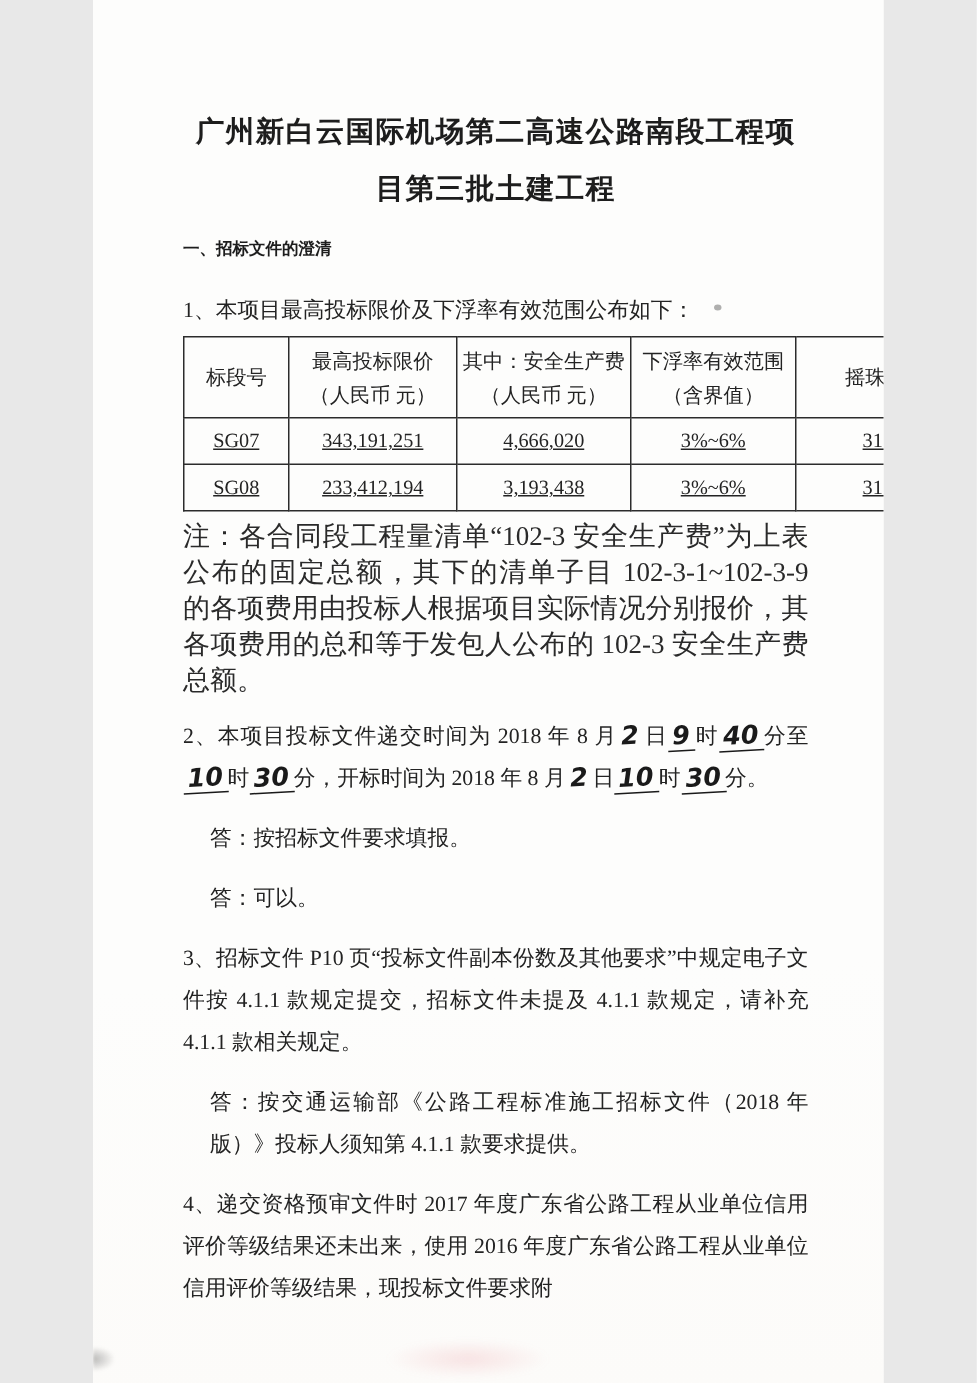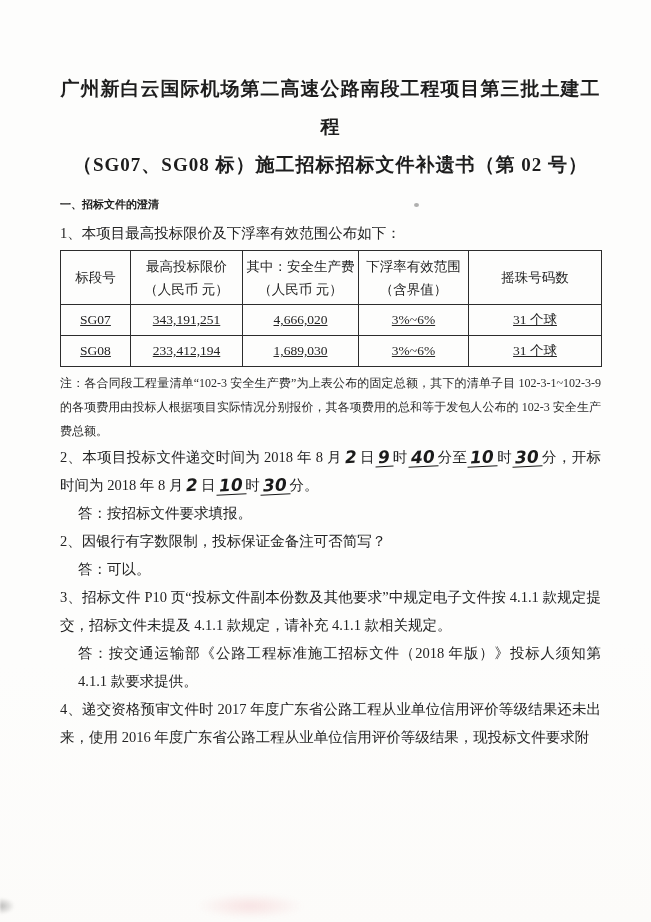--- a/index.html
+++ b/index.html
@@ -1,19 +1,19 @@
 <!DOCTYPE html>
 <html><head>
 <meta charset="utf-8">
 <style>
   * { margin: 0; padding: 0; box-sizing: border-box; }
   html, body { background: #e8e8e8; }
   .page {
     position: relative;
-    width: 651px;
+    width: 527px;
     height: 922px;
     margin: 0 auto;
     background: #fdfdfc;
     background-image: linear-gradient(178deg, #fdfdfc 70%, #fcfbf9 100%);
     overflow: hidden;
     font-family: "Liberation Serif", "DejaVu Serif", serif;
     color: #232323;
   }
   .content {
     padding: 70px 50px 0 60px;
@@ -30,20 +30,21 @@
     margin-top: 5px;
     font-size: 11px;
     font-weight: bold;
     line-height: 30px;
     color: #1d1d1d;
   }
   .para {
     font-size: 14.5px;
     line-height: 28px;
     text-align: justify;
+    margin-top: 12px;
   }
   .answer { padding-left: 18px; }
   table.limits {
     margin-top: 3px;
     width: 541px;
     border-collapse: collapse;
     table-layout: fixed;
   }
   table.limits th, table.limits td {
     border: 1.6px solid #2c2c2c;
@@ -56,21 +57,21 @@
   }
   table.limits th { height: 54px; line-height: 23px; }
   table.limits td { height: 31px; text-decoration: underline; }
   .col-0 { width: 70px; }
   .col-1 { width: 112px; }
   .col-2 { width: 116px; }
   .col-3 { width: 110px; }
   .col-4 { width: 133px; }
   .note {
     margin-top: 4px;
-    font-size: 12px;
+    font-size: 18px;
     line-height: 24px;
     text-align: justify;
     color: #2a2a2a;
   }
   .hw {
     display: inline-block;
     font-family: "DejaVu Sans", sans-serif;
     font-style: italic;
     font-weight: bold;
     font-size: 17px;
@@ -108,21 +109,20 @@
   }
 </style>
 </head>
 <body>
 
 <div class="page">
   <div class="content">
 
     <div class="doc-title">
       <div>广州新白云国际机场第二高速公路南段工程项目第三批土建工程</div>
-      <div>（SG07、SG08 标）施工招标招标文件补遗书（第 02 号）</div>
     </div>
 
     <div class="section-heading">一、招标文件的澄清</div>
 
     <p class="para">1、本项目最高投标限价及下浮率有效范围公布如下：</p>
 
     <table class="limits">
       <colgroup>
         <col class="col-0">
           <col class="col-1">
@@ -156,36 +156,35 @@
         <tr>
           <td>SG07</td>
           <td>343,191,251</td>
           <td>4,666,020</td>
           <td>3%~6%</td>
           <td>31 个球</td>
         </tr>
         <tr>
           <td>SG08</td>
           <td>233,412,194</td>
-          <td>1,689,030</td>
+          <td>3,193,438</td>
           <td>3%~6%</td>
           <td>31 个球</td>
         </tr>
       </tbody>
     </table>
 
     <p class="note">注：各合同段工程量清单“102-3 安全生产费”为上表公布的固定总额，其下的清单子目 102-3-1~102-3-9 的各项费用由投标人根据项目实际情况分别报价，其各项费用的总和等于发包人公布的 102-3 安全生产费总额。</p>
 
     <p class="para"><span>2、本项目投标文件递交时间为 2018 年 8 月</span><span class="hw">2</span><span>日</span><span class="hw u">9</span><span>时</span><span class="hw u">40</span><span>分至</span><span class="hw u">10</span><span>时</span><span class="hw u">30</span><span>分，开标时间为 2018 年 8 月</span><span class="hw">2</span><span>日</span><span class="hw u">10</span><span>时</span><span class="hw u">30</span><span>分。</span></p>
 
 
 
 
     <p class="para answer">答：按招标文件要求填报。</p>
-    <p class="para">2、因银行有字数限制，投标保证金备注可否简写？</p>
     <p class="para answer">答：可以。</p>
     <p class="para">3、招标文件 P10 页“投标文件副本份数及其他要求”中规定电子文件按 4.1.1 款规定提交，招标文件未提及 4.1.1 款规定，请补充 4.1.1 款相关规定。</p>
     <p class="para answer">答：按交通运输部《公路工程标准施工招标文件（2018 年版）》投标人须知第 4.1.1 款要求提供。</p>
     <p class="para">4、递交资格预审文件时 2017 年度广东省公路工程从业单位信用评价等级结果还未出来，使用 2016 年度广东省公路工程从业单位信用评价等级结果，现投标文件要求附</p>
 
   </div>
 
   <div class="smudge"></div>
   <div class="speck-a"></div>
   <div class="speck-b"></div>

